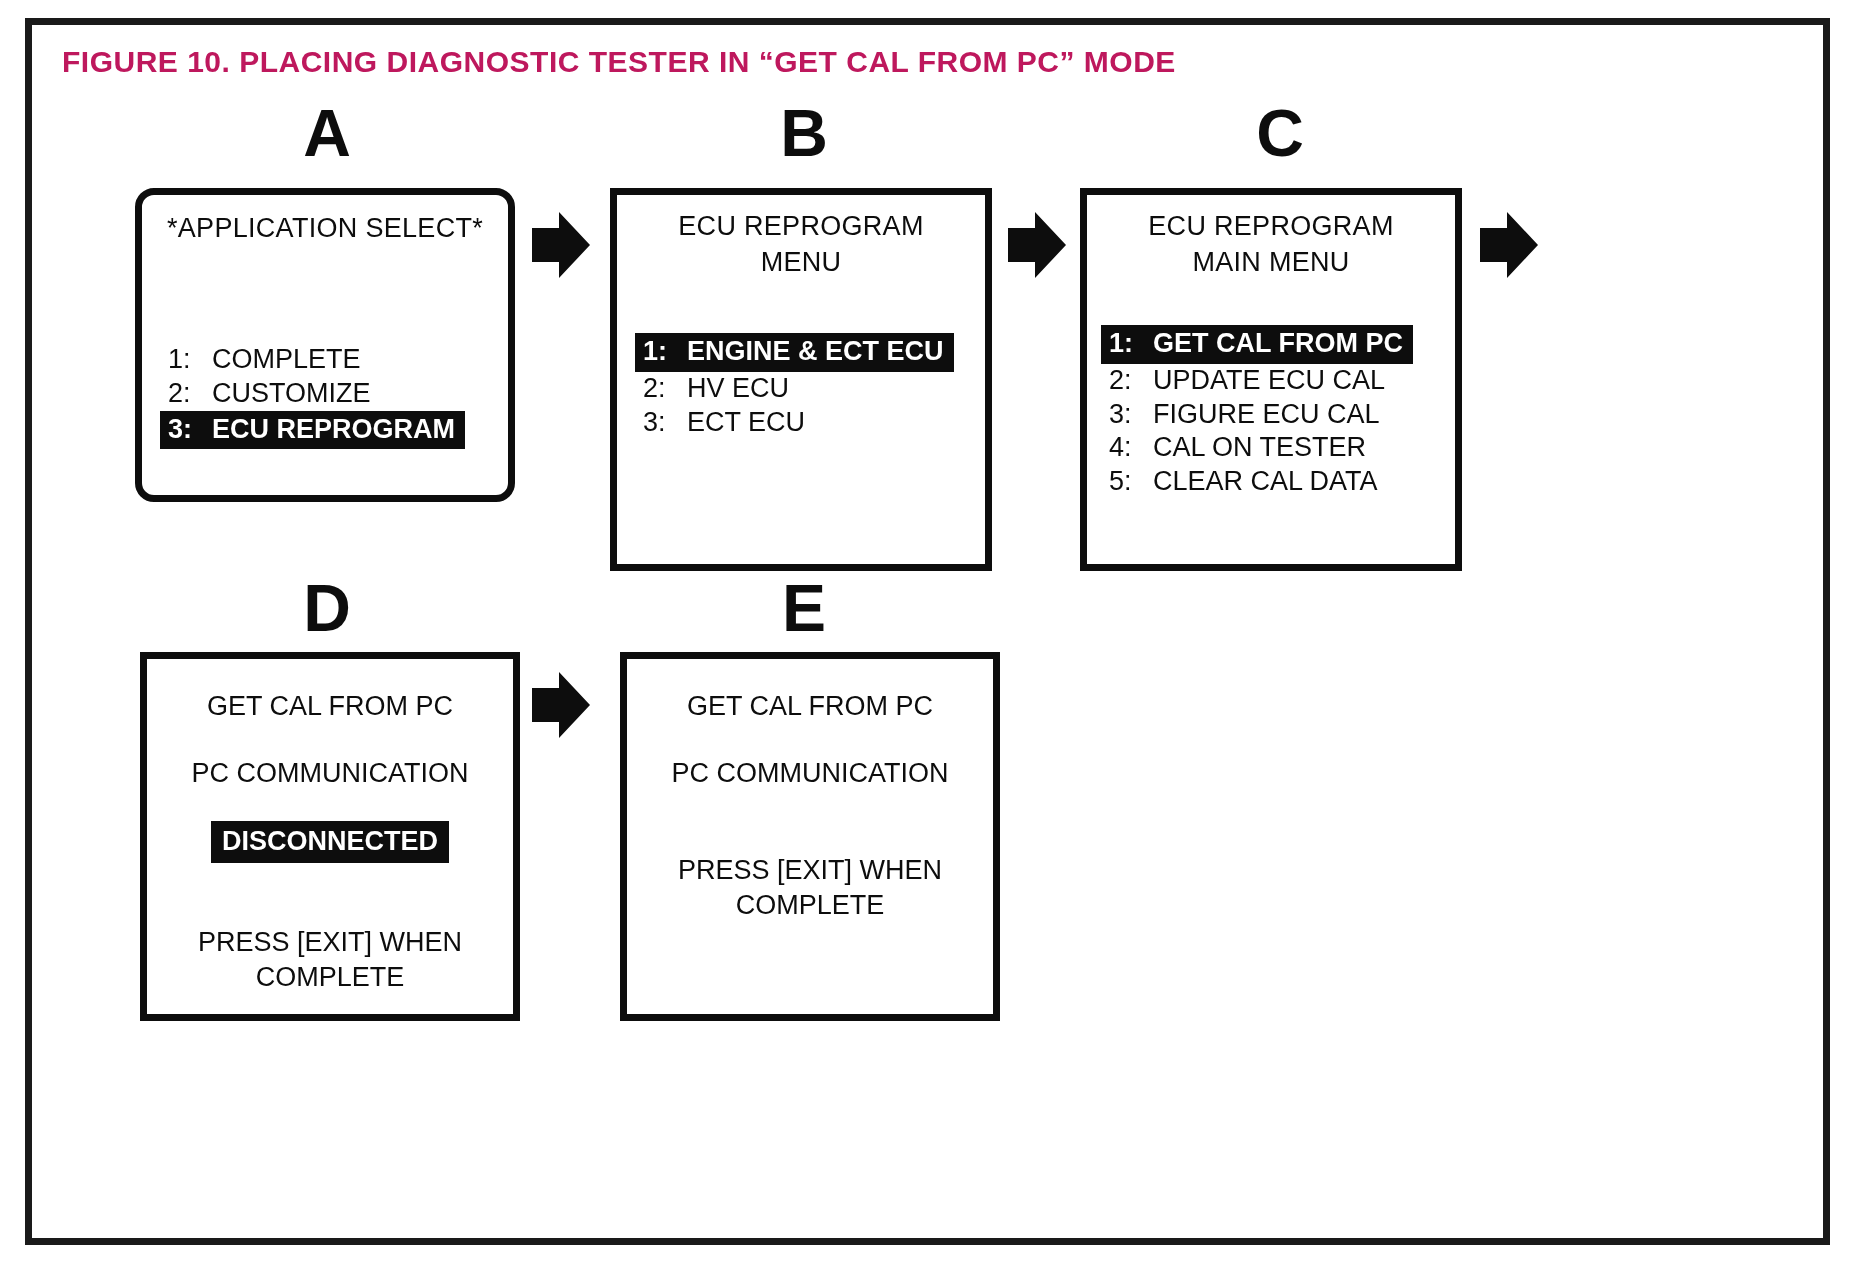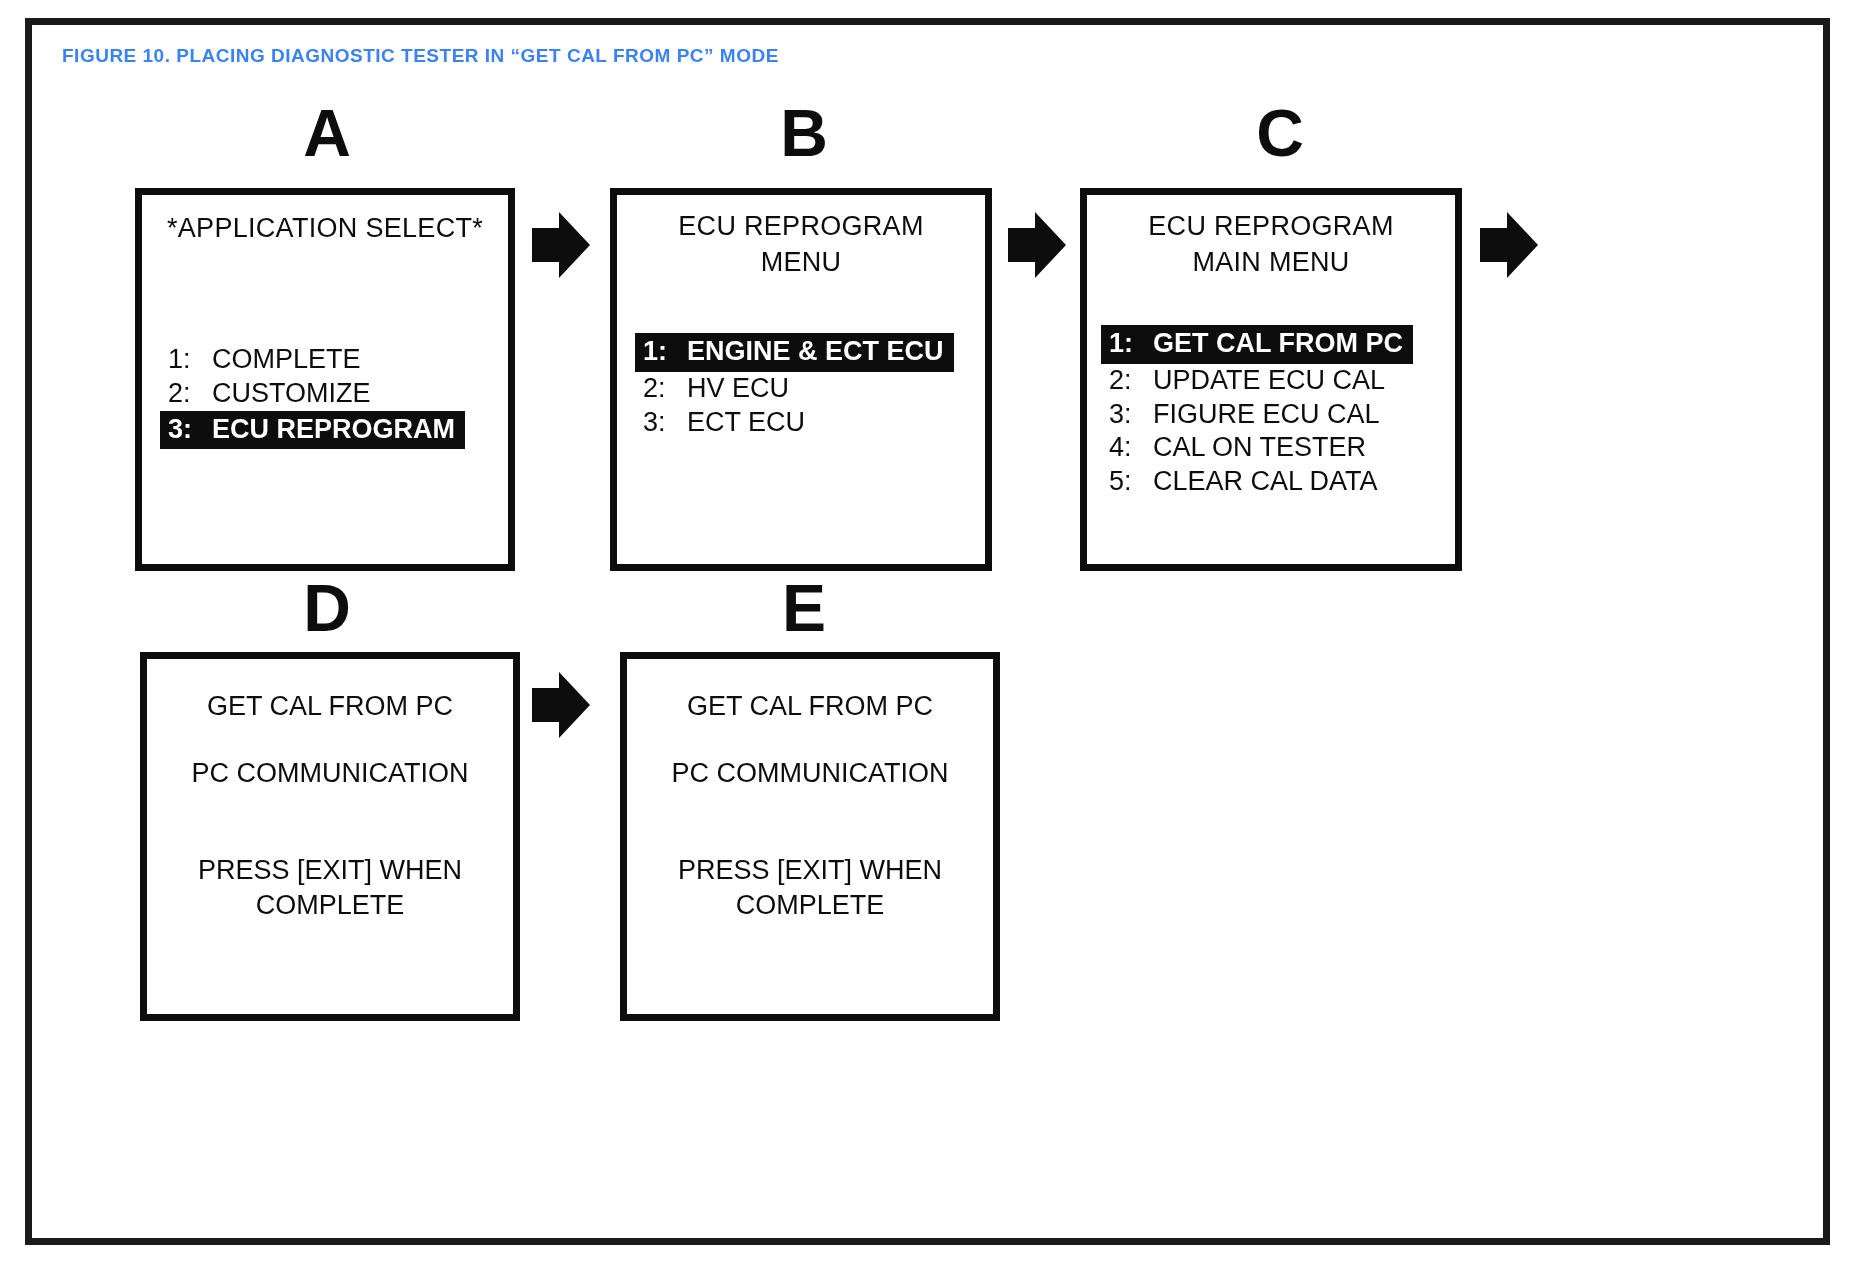--- a/index.html
+++ b/index.html
@@ -23,24 +23,24 @@
     height: 1227px;
     border: 7px solid #1a1a1a;
     box-sizing: border-box;
     background: #ffffff;
   }
 
   #figure-title {
     position: absolute;
     left: 30px;
     top: 20px;
-    font-size: 19px;
+    font-size: 30px;
     font-weight: bold;
     letter-spacing: 0.5px;
-    color: #3b82f6;
+    color: #be185d;
     white-space: nowrap;
   }
 
   
   .panel-letter {
     position: absolute;
     font-size: 66px;
     font-weight: bold;
     color: #0d0d0d;
     line-height: 1;
@@ -120,21 +120,21 @@
 </style>
 </head>
 <body>
 
 <div id="figure-frame">
 
   <div id="figure-title">FIGURE 10.  PLACING DIAGNOSTIC TESTER IN “GET CAL FROM PC” MODE</div>
 
   <div class="panel-letter" style="left:265px; top:75px;">A</div>
 
-  <div class="screen" style="left:103px; top:163px; width:380px; height:383px;">
+  <div class="screen" style="left:103px; top:163px; width:380px; height:314px;border-radius:19px;">
     <div class="screen-title" style="margin-top:16px;">*APPLICATION SELECT*</div>
     <ul class="menu-list" style="margin-top:96px; margin-left:26px;">
       <li class="menu-row">
         <span class="idx">1:</span>
         <span>COMPLETE</span>
       </li>
       <li class="menu-row">
         <span class="idx">2:</span>
         <span>CUSTOMIZE</span>
       </li>
@@ -211,20 +211,23 @@
     <svg viewBox="0 0 58 66" xmlns="http://www.w3.org/2000/svg" aria-hidden="true">
       <polygon points="0,16 27,16 27,0 58,33 27,66 27,50 0,50" fill="#0d0d0d"></polygon>
     </svg>
   </div>
 
   <div class="panel-letter" style="left:265px; top:550px;">D</div>
 
   <div class="screen" style="left:108px; top:627px; width:380px; height:369px;">
     <div class="line" style="margin-top:30px;">GET CAL FROM PC</div>
     <div class="line" style="margin-top:32px;">PC COMMUNICATION</div>
+    <div class="center-wrap" style="margin-top:30px;">
+      <span class="line invert">DISCONNECTED</span>
+    </div>
     <div class="line" style="margin-top:62px;">PRESS [EXIT] WHEN</div>
     <div class="line">COMPLETE</div>
   </div>
 
   <div class="block-arrow" style="left:500px; top:647px;">
     <svg viewBox="0 0 58 66" xmlns="http://www.w3.org/2000/svg" aria-hidden="true">
       <polygon points="0,16 27,16 27,0 58,33 27,66 27,50 0,50" fill="#0d0d0d"></polygon>
     </svg>
   </div>
 

